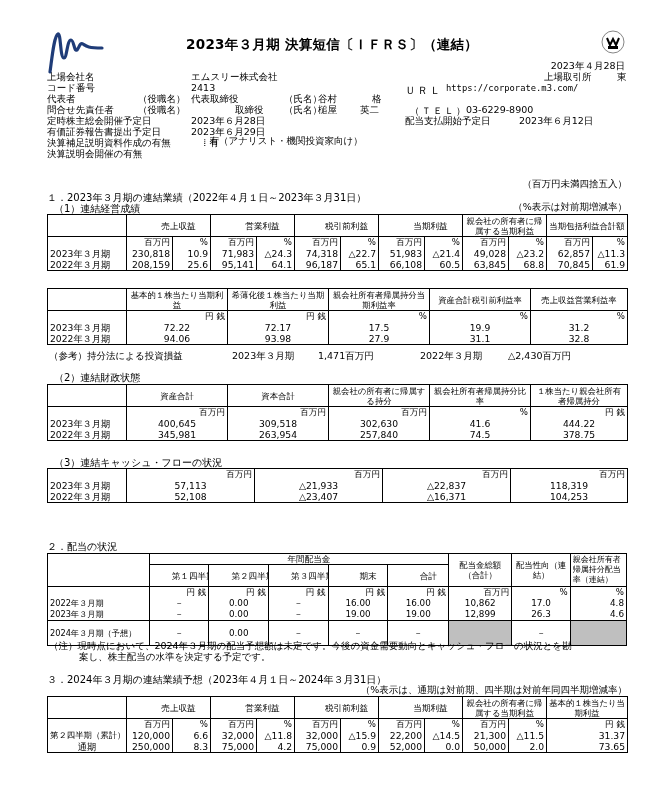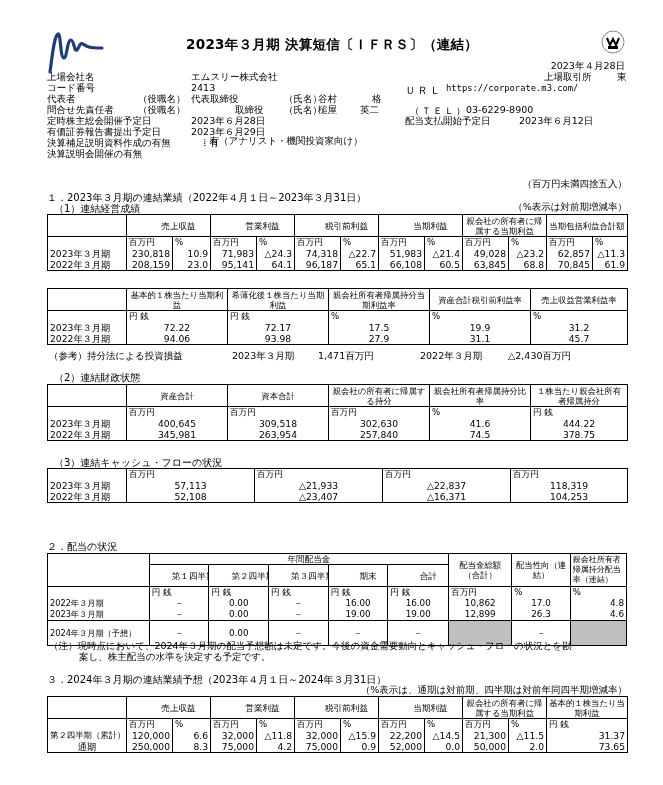--- a/index.html
+++ b/index.html
@@ -9,21 +9,21 @@
   .logo { position: absolute; left: 46px; top: 28px; width: 58px; height: 46px; }
   .title { position: absolute; left: 186px; top: 36px; font-size: 13.5px; font-weight: bold; letter-spacing: 0.3px; white-space: nowrap; }
   .emblem { position: absolute; left: 601px; top: 30px; width: 24px; height: 24px; }
 
   table.t { position: absolute; border-collapse: collapse; font-size: 9.2px; table-layout: fixed; }
   table.t td { border: 1px solid #000; padding: 0 2px; line-height: 11px; height: 11px; white-space: nowrap; overflow: hidden; vertical-align: middle; }
   table.t td.h { text-align: center; font-size: 8.6px; line-height: 10px; padding-left: 22px; }
   table.t td.h2 { text-align: center; font-size: 8.4px; line-height: 10px; white-space: normal; }
   table.t td.num { text-align: right; }
   table.t td.lbl { text-align: left; font-size: 9.2px; }
-  table.t td.unit { font-size: 8.6px; }
+  table.t td.unit { text-align: right; font-size: 8.6px; }
   table.t td.nb { border-top: none; border-bottom: none; }
   table.t td.nbt { border-top: none; }
   table.t td.nbb { border-bottom: none; }
   table.t td.gray { background: #bfbfbf; }
   table.t td.ctr { text-align: center; }
   .sec { position: absolute; white-space: nowrap; font-size: 10px; }
 </style>
 </head>
 <body>
 
@@ -139,21 +139,21 @@
     <td class="num nb">51,983</td>
     <td class="num nb">△21.4</td>
     <td class="num nb">49,028</td>
     <td class="num nb">△23.2</td>
     <td class="num nb">62,857</td>
     <td class="num nb">△11.3</td>
   </tr>
   <tr>
     <td class="lbl nbt">2022年３月期</td>
     <td class="num nbt">208,159</td>
-    <td class="num nbt">23.0</td>
+    <td class="num nbt">25.6</td>
     <td class="num nbt">95,141</td>
     <td class="num nbt">64.1</td>
     <td class="num nbt">96,187</td>
     <td class="num nbt">65.1</td>
     <td class="num nbt">66,108</td>
     <td class="num nbt">60.5</td>
     <td class="num nbt">63,845</td>
     <td class="num nbt">68.8</td>
     <td class="num nbt">70,845</td>
     <td class="num nbt">61.9</td>
@@ -194,21 +194,21 @@
     <td class="ctr nb">17.5</td>
     <td class="ctr nb">19.9</td>
     <td class="ctr nb">31.2</td>
   </tr>
   <tr>
     <td class="lbl nbt">2022年３月期</td>
     <td class="ctr nbt">94.06</td>
     <td class="ctr nbt">93.98</td>
     <td class="ctr nbt">27.9</td>
     <td class="ctr nbt">31.1</td>
-    <td class="ctr nbt">45.7</td>
+    <td class="ctr nbt">32.8</td>
   </tr>
 </tbody>
   </table>
 
 <div class="abs" style="left:49px;top:351px;">（参考）持分法による投資損益</div>
 <div class="abs" style="left:232px;top:351px;">2023年３月期</div>
 <div class="abs" style="left:318px;top:351px;">1,471百万円</div>
 <div class="abs" style="left:420px;top:351px;">2022年３月期</div>
 <div class="abs" style="left:508px;top:351px;">△2,430百万円</div>
 

